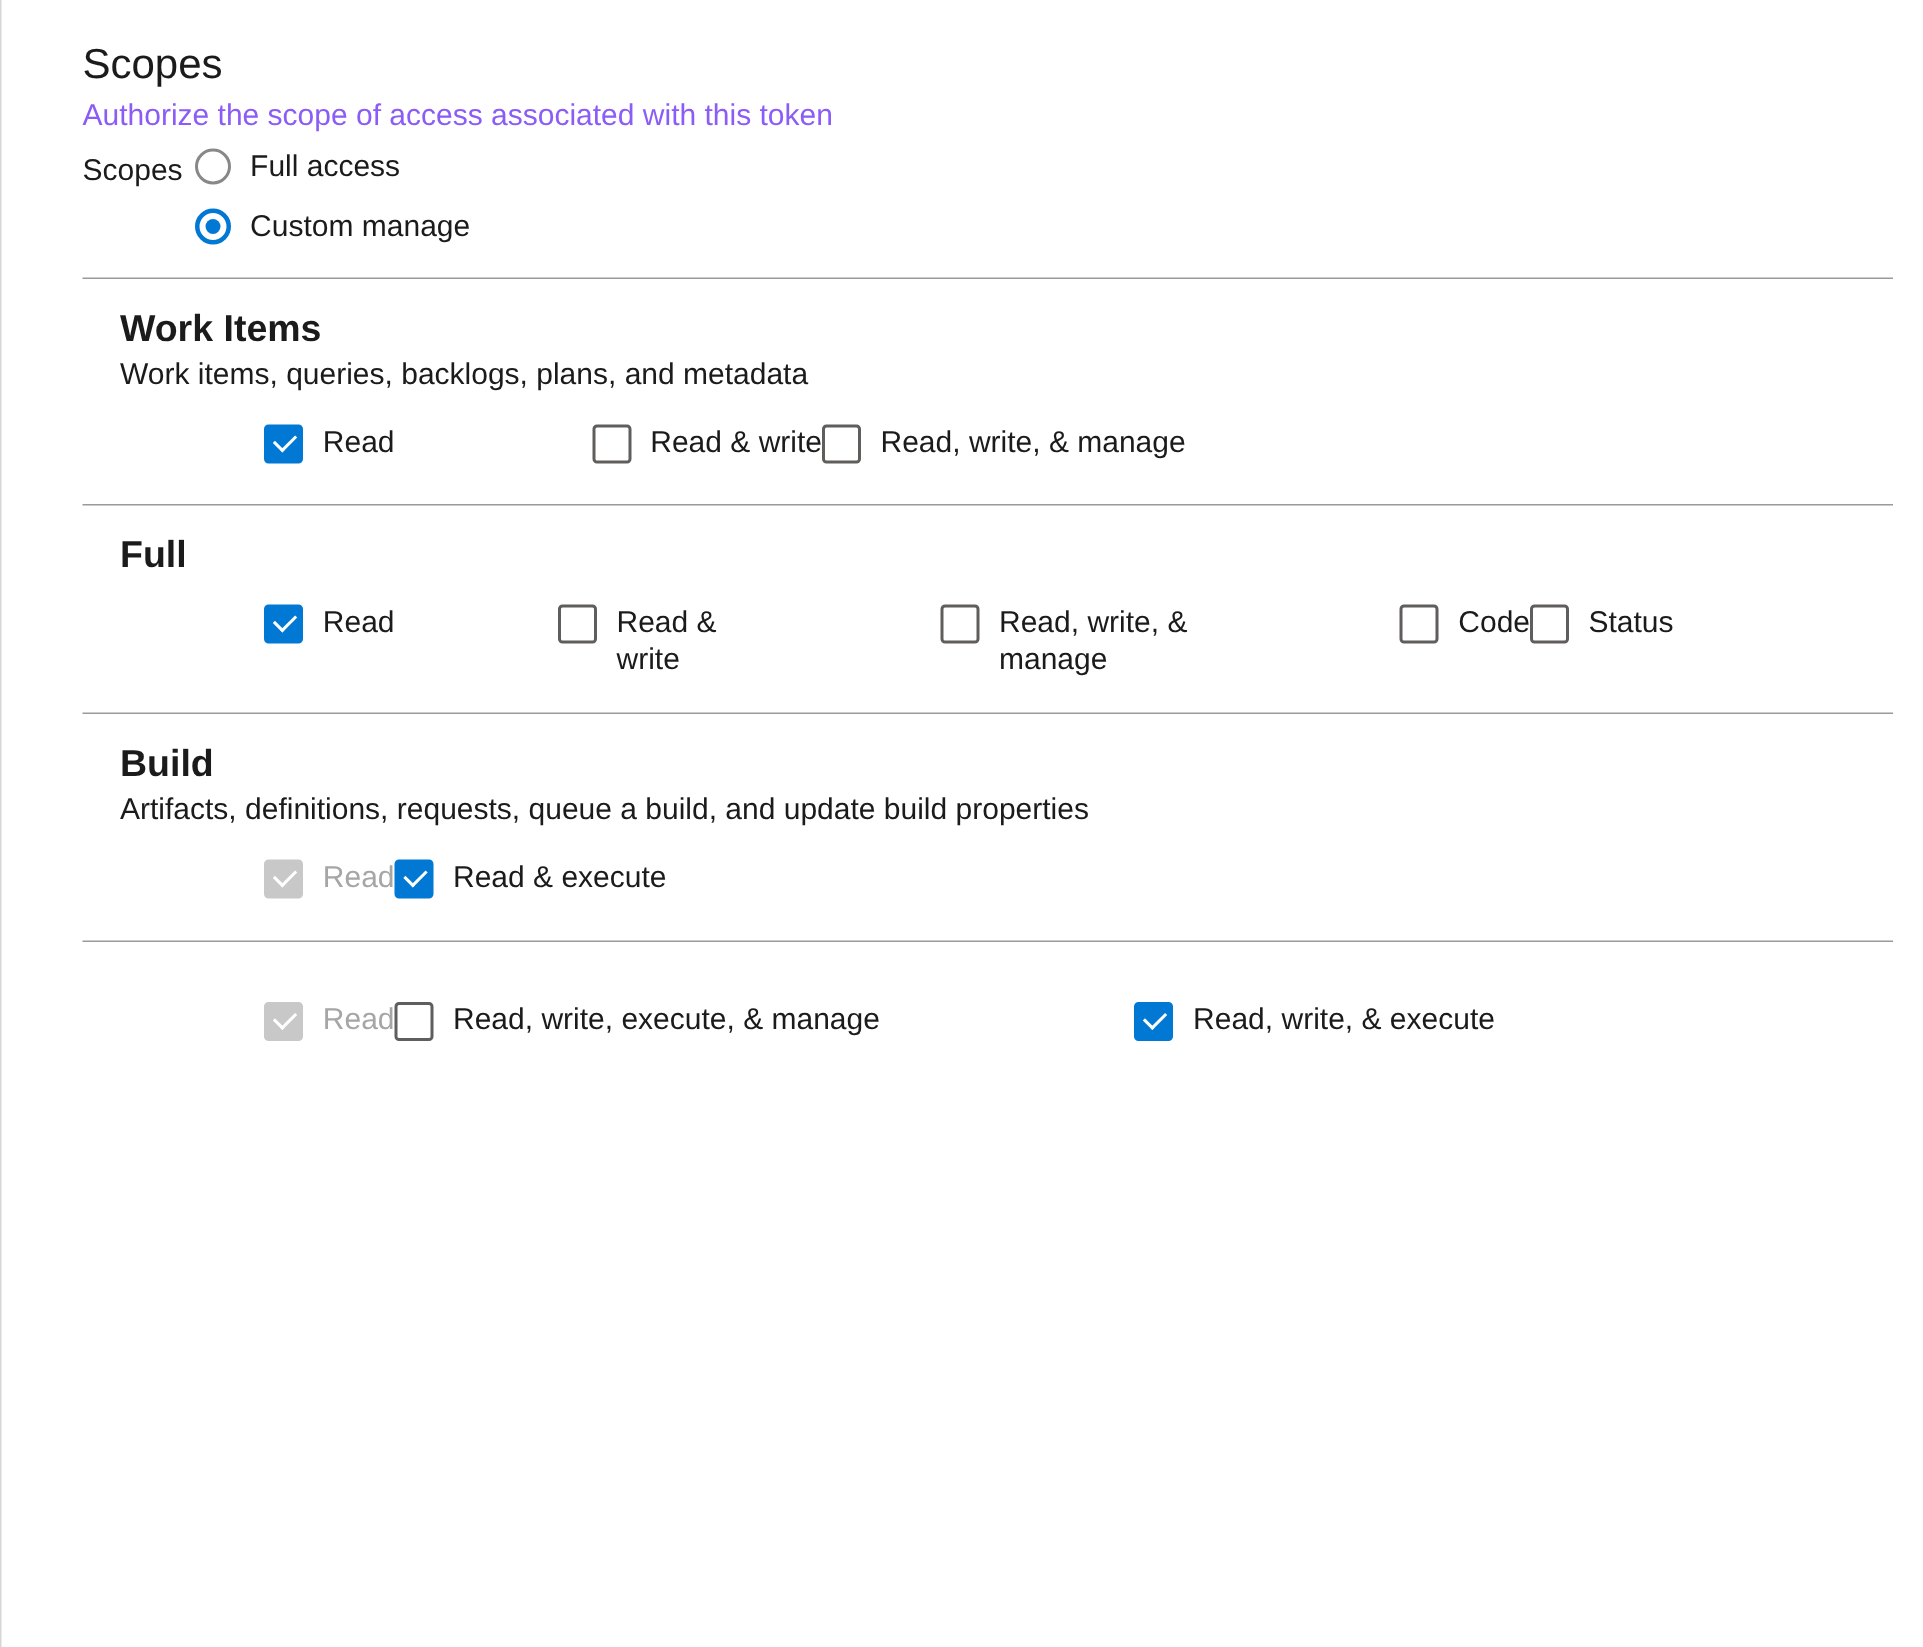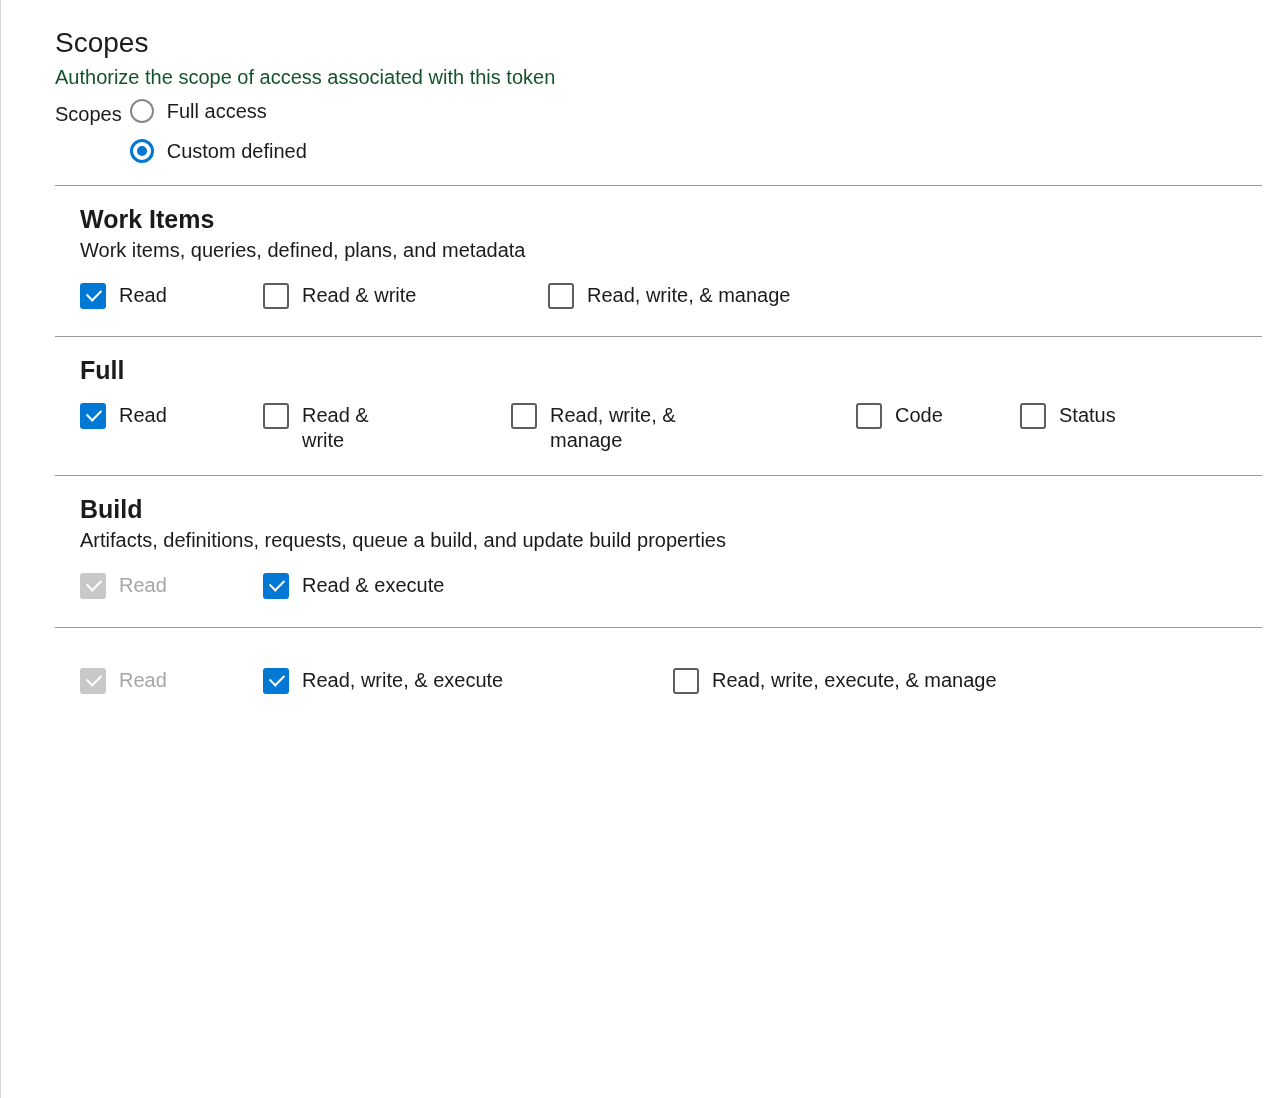--- a/index.html
+++ b/index.html
@@ -43,21 +43,21 @@
   .section-title {
     font-size: 28px;
     font-weight: 400;
     color: #1b1b1b;
     margin: 26px 0 0 0;
     line-height: 34px;
   }
   .section-sub {
     font-size: 20px;
     font-weight: 400;
-    color: #14532d;
+    color: #8b5cf6;
     margin: 4px 0 0 0;
     line-height: 26px;
   }
 
   .scopes-row {
     display: flex;
     align-items: flex-start;
     margin-top: 8px;
   }
   .scopes-label {
@@ -137,20 +137,21 @@
 
   .options {
     display: flex;
     align-items: flex-start;
     margin-top: 20px;
   }
   .option {
     display: flex;
     align-items: flex-start;
     cursor: pointer;
+    justify-content: flex-end;
   }
   .option .cb-label {
     font-size: 20px;
     line-height: 25px;
     margin-left: 13px;
     color: #1b1b1b;
   }
   .option.disabled .cb-label {
     color: #a6a6a6;
   }
@@ -204,30 +205,30 @@
       <div class="scopes-label">Scopes</div>
       <div class="radio-group">
 
         <div class="radio-item">
           <span class="radio"></span>
           <span class="radio-label">Full access</span>
         </div>
 
         <div class="radio-item">
           <span class="radio checked"></span>
-          <span class="radio-label">Custom defined</span>
+          <span class="radio-label">Custom manage</span>
         </div>
 
       </div>
     </div>
 
     <div class="divider"></div>
     <div class="scope-block">
       <div class="scope-name">Work Items</div>
-      <div class="scope-desc">Work items, queries, defined, plans, and metadata</div>
+      <div class="scope-desc">Work items, queries, backlogs, plans, and metadata</div>
       <div class="options">
         <div class="option" style="width:183px">
           <span class="cb checked">
               <span class="tick"></span>
             </span>
           <span class="cb-label">Read</span>
         </div>
         <div class="option" style="width:285px">
           <span class="cb"></span>
           <span class="cb-label">Read &amp; write</span>
@@ -290,27 +291,27 @@
 
     <div class="divider" style="margin-top:28px"></div>
     <div class="scope-block">
       <div class="options">
         <div class="option disabled" style="width:183px">
           <span class="cb checked disabled">
               <span class="tick"></span>
             </span>
           <span class="cb-label">Read</span>
         </div>
+        <div class="option">
+          <span class="cb"></span>
+          <span class="cb-label">Read, write, execute, &amp; manage</span>
+        </div>
         <div class="option" style="width:410px">
           <span class="cb checked">
               <span class="tick"></span>
             </span>
           <span class="cb-label">Read, write, &amp; execute</span>
         </div>
-        <div class="option">
-          <span class="cb"></span>
-          <span class="cb-label">Read, write, execute, &amp; manage</span>
-        </div>
       </div>
     </div>
 
   </div>
 </div>
 
 </body></html>

